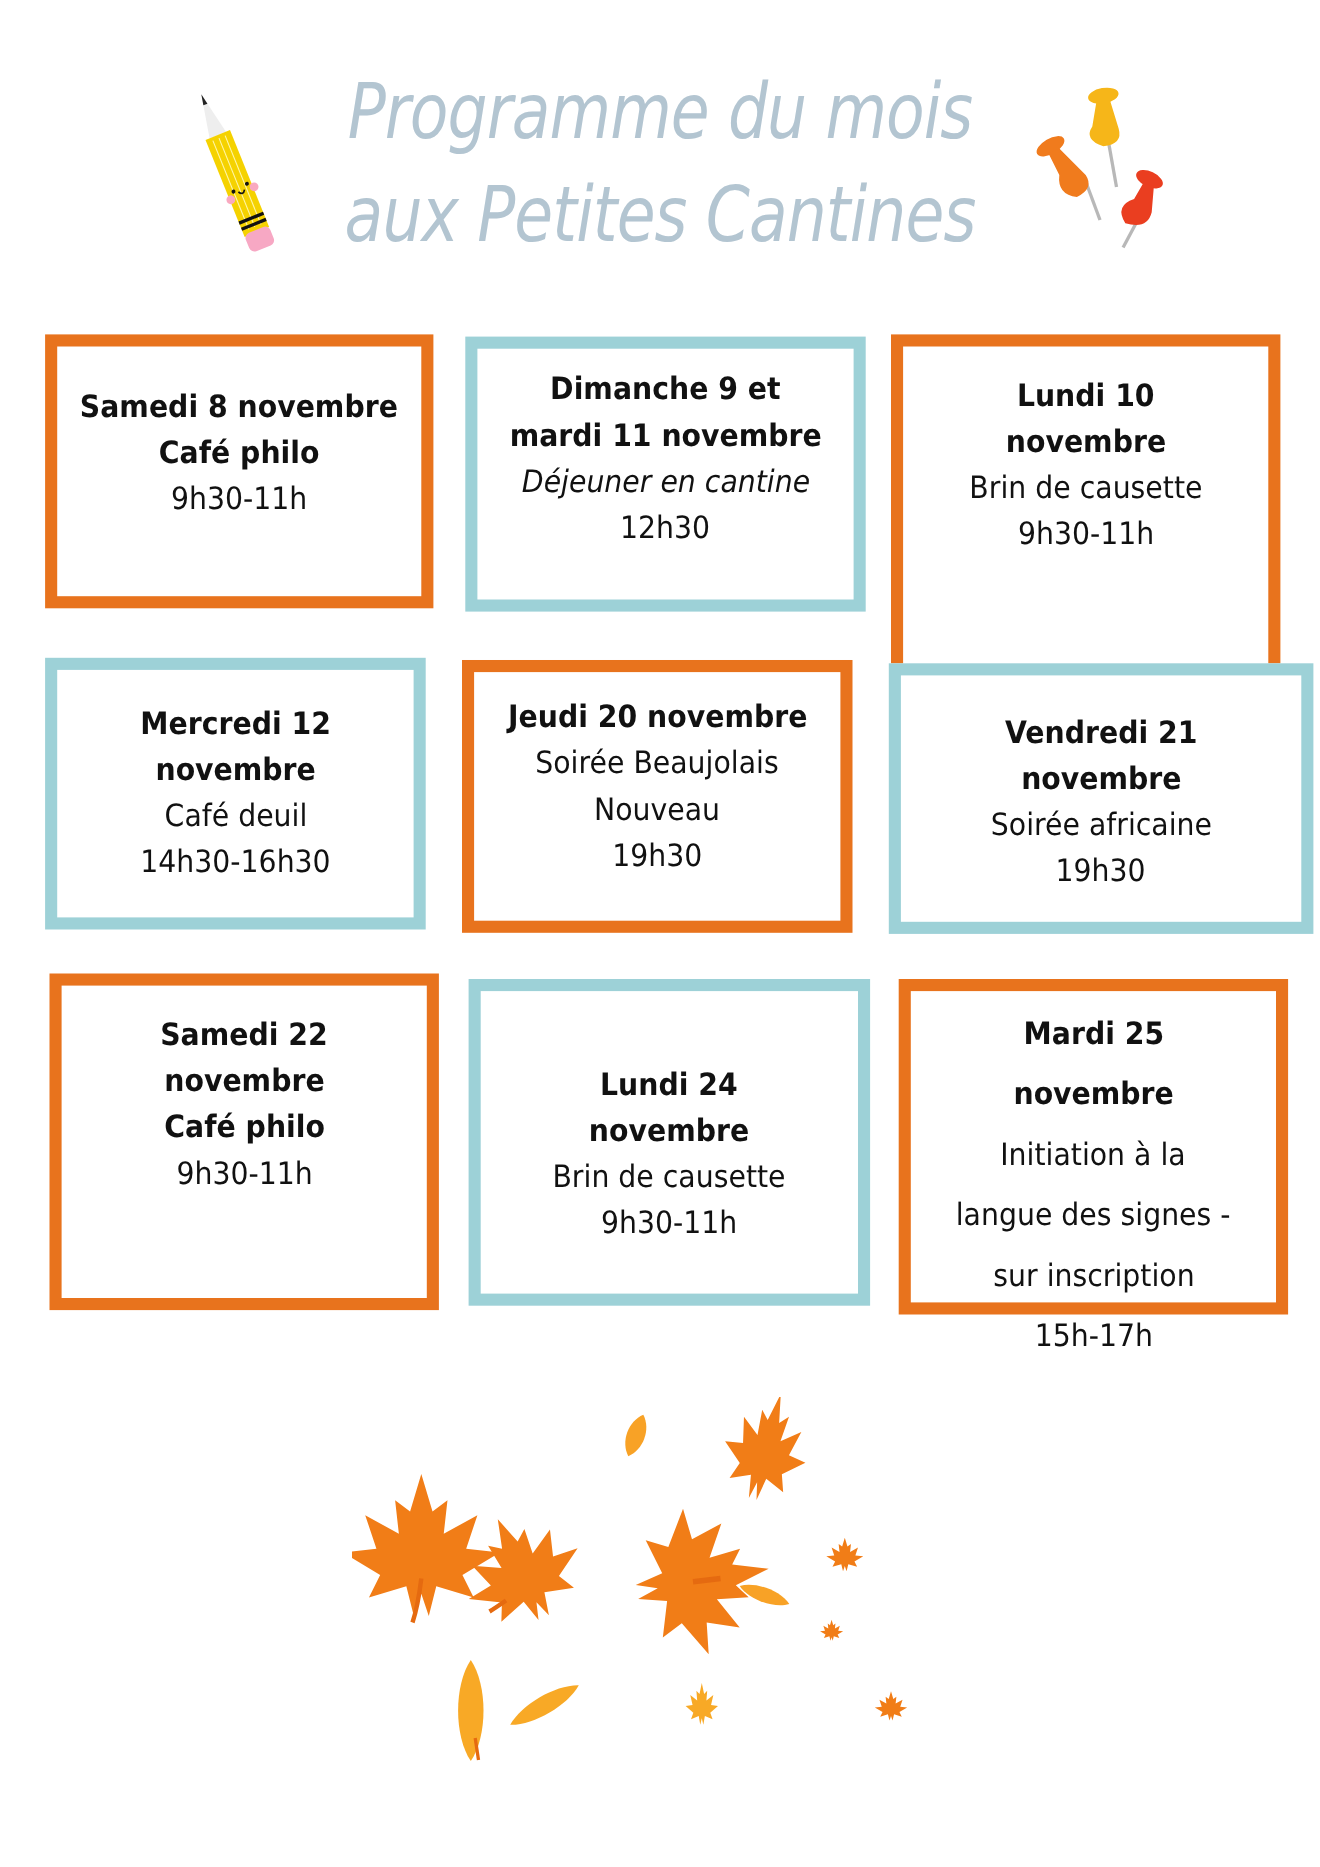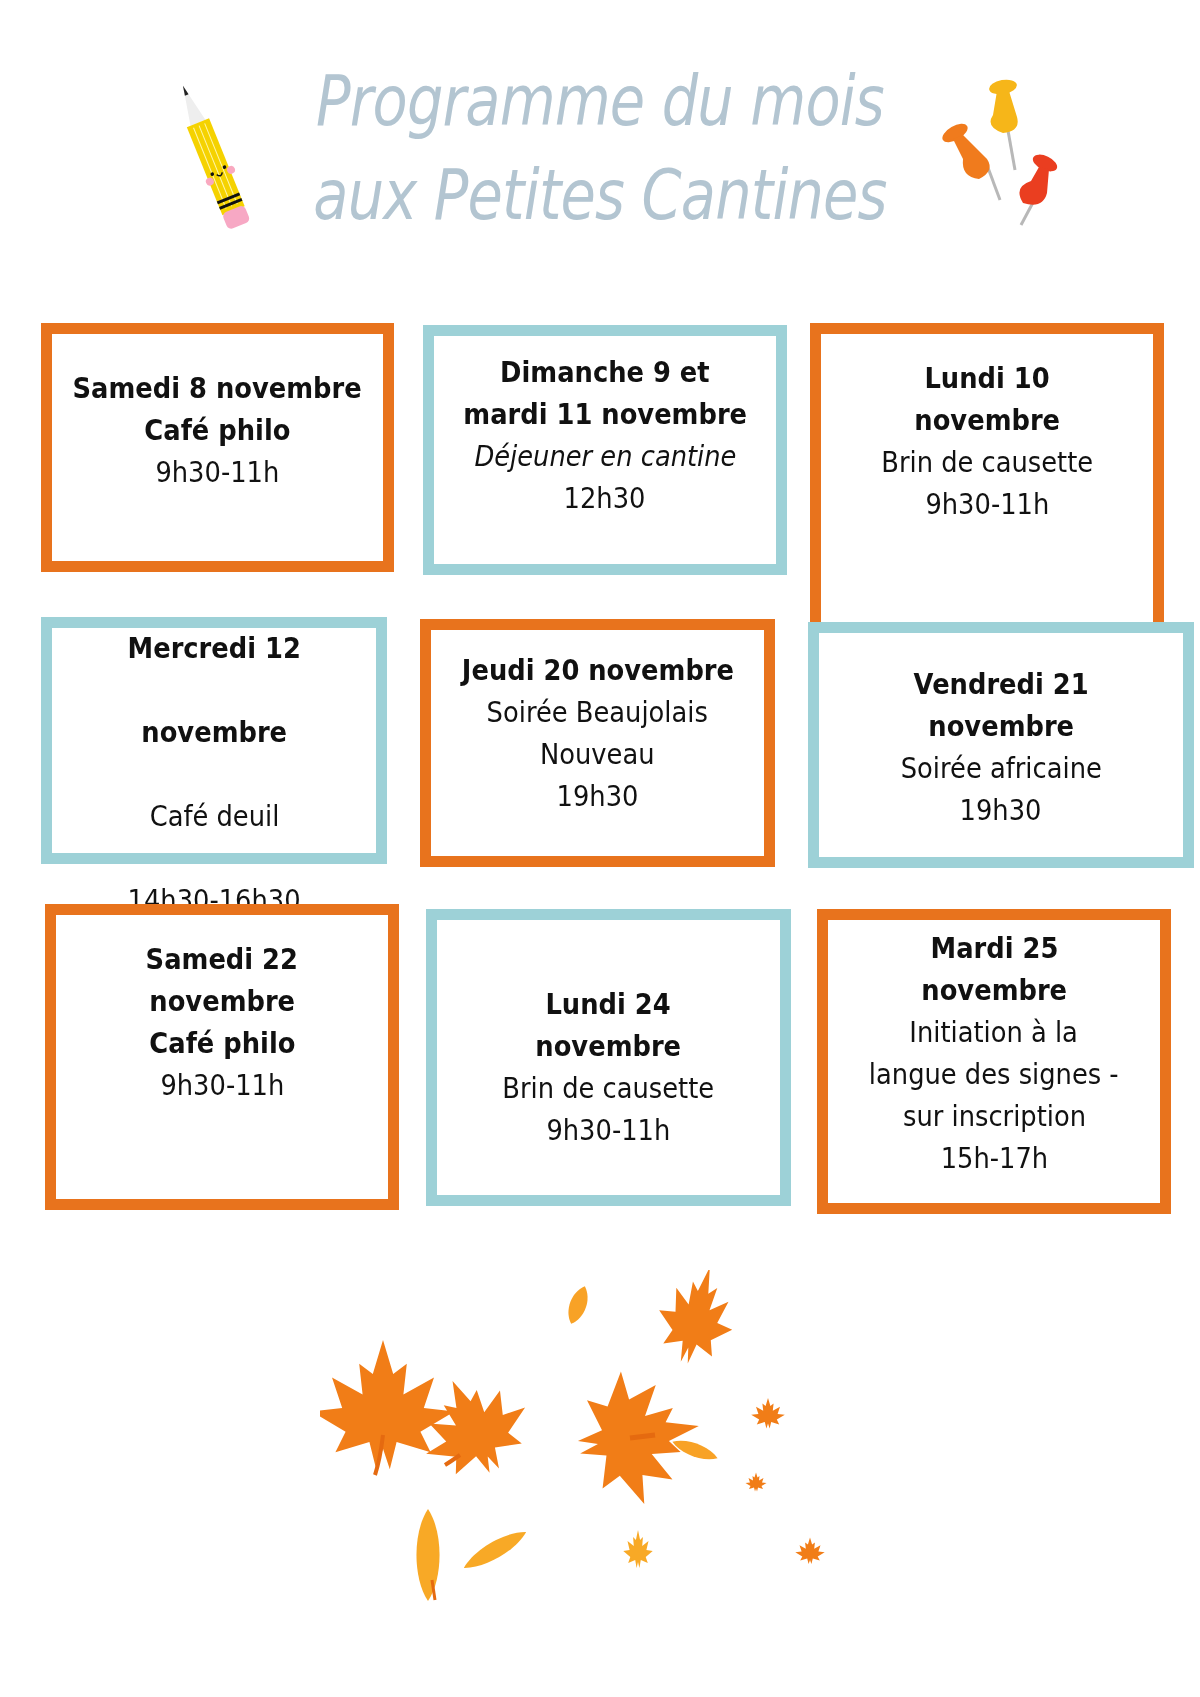--- a/index.html
+++ b/index.html
@@ -1,20 +1,20 @@
 <!DOCTYPE html>
 <html><head>
 <meta charset="utf-8">
 <style>
   html, body { margin:0; padding:0; background:#ffffff; }
   body { width:1200px; height:1697px; position:relative; overflow:hidden; font-family:"DejaVu Sans", sans-serif; }
   .title { position:absolute; left:0; width:1200px; text-align:center; color:#b3c5d1; font-family:"DejaVu Sans", sans-serif; font-weight:normal; font-size:70px; letter-spacing:-1px; line-height:1; transform:scaleX(0.82); transform-origin:600px 0; font-style:italic; }
   .title.l1 { top:66px; }
   .title.l2 { top:160px; }
-  .box { position:absolute; box-sizing:border-box; background:#fff; border-width:11px; border-style:solid; display:flex; flex-direction:column; align-items:center; text-align:center; color:#111; font-family:"DejaVu Sans", sans-serif; font-size:28px; line-height:42px;margin-top:19px; }
+  .box { position:absolute; box-sizing:border-box; background:#fff; border-width:11px; border-style:solid; display:flex; flex-direction:column; align-items:center; text-align:center; color:#111; font-family:"DejaVu Sans", sans-serif; font-size:28px; line-height:42px; }
   .box.orange { border-color:#e8731d; }
   .box.teal { border-color:#9dd1d7; }
   .box .line { white-space:nowrap; transform:scaleX(0.92); }
   .box .b { font-weight:bold; }
   .box .i { font-style:italic; }
   .deco { position:absolute; }
 </style>
 </head>
 <body>
 
@@ -67,21 +67,21 @@
       <div class="line b">mardi 11 novembre</div>
       <div class="line i">Déjeuner en cantine</div>
       <div class="line">12h30</div>
     </div>
     <div class="box orange" style="left: 810px; top: 304px; width: 354px; height: 316px; padding-top: 24px;">
       <div class="line b">Lundi 10</div>
       <div class="line b">novembre</div>
       <div class="line">Brin de causette</div>
       <div class="line">9h30-11h</div>
     </div>
-    <div class="box teal" style="left: 41px; top: 598px; width: 346px; height: 247px;  gap: 42px;">
+    <div class="box teal" style="left: 41px; top: 598px; width: 346px; height: 247px; padding-top: 28px;">
       <div class="line b">Mercredi 12</div>
       <div class="line b">novembre</div>
       <div class="line">Café deuil</div>
       <div class="line">14h30-16h30</div>
     </div>
     <div class="box orange" style="left: 420px; top: 600px; width: 355px; height: 248px; padding-top: 20px;">
       <div class="line b">Jeudi 20 novembre</div>
       <div class="line">Soirée Beaujolais</div>
       <div class="line">Nouveau</div>
       <div class="line">19h30</div>
@@ -97,21 +97,21 @@
       <div class="line b">novembre</div>
       <div class="line b">Café philo</div>
       <div class="line">9h30-11h</div>
     </div>
     <div class="box teal" style="left: 426px; top: 890px; width: 365px; height: 297px; padding-top: 64px;">
       <div class="line b">Lundi 24</div>
       <div class="line b">novembre</div>
       <div class="line">Brin de causette</div>
       <div class="line">9h30-11h</div>
     </div>
-    <div class="box orange" style="left: 817px; top: 890px; width: 354px; height: 305px; padding-top: 8px;">
+    <div class="box orange" style="left: 817px; top: 890px; width: 354px; height: 305px; padding-top: 18px; gap: 13px;">
       <div class="line b">Mardi 25</div>
       <div class="line b">novembre</div>
       <div class="line">Initiation à la</div>
       <div class="line">langue des signes -</div>
       <div class="line">sur inscription</div>
       <div class="line">15h-17h</div>
     </div>
   </div>
 
 <svg class="deco" style="left:320px;top:1270px" width="700" height="350" viewBox="0 0 700 350">

